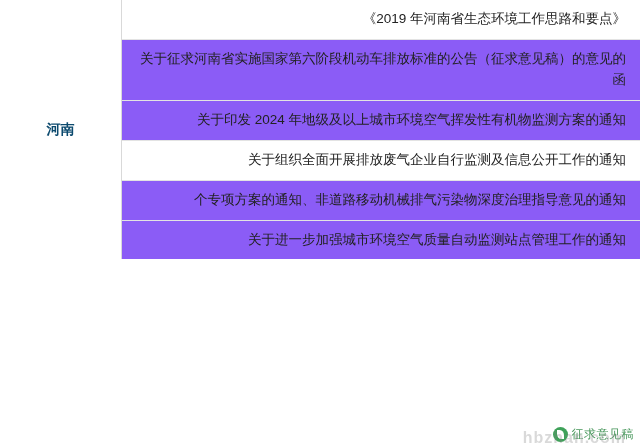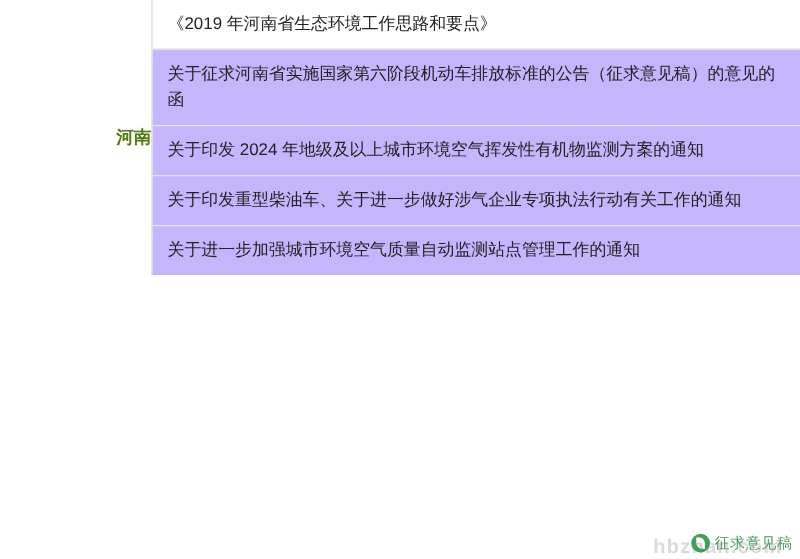--- a/index.html
+++ b/index.html
@@ -18,49 +18,50 @@
     width: 640px;
     border-collapse: collapse;
     table-layout: fixed;
   }
   .doc-table td {
     padding: 0;
     vertical-align: middle;
   }
   .region-cell {
     width: 100px;
-    text-align: right;
+    text-align: center;
     font-size: 14px;
     font-weight: bold;
-    color: #4d7c0f;
+    color: #0c4a6e;
     background: #ffffff;
     border-right: 1px solid #d9d9d9;
   }
   .rows-cell {
     width: 428px;
     padding: 0;
+    text-align: right;
   }
   .rows-table {
     width: 100%;
     border-collapse: collapse;
     table-layout: fixed;
   }
   .rows-table tr.item-row > td {
     padding: 9px 14px 9px 12px;
     font-size: 13.5px;
     line-height: 1.55;
     color: #222222;
     border-bottom: 1px solid #e3e3e3;
     word-break: break-all;
   }
   .rows-table tr.item-row.odd > td {
     background: #ffffff;
   }
   .rows-table tr.item-row.even > td {
-    background: #c4b5fd;
+    background: #8b5cf6;
   }
   .rows-table tr.item-row.last > td {
     border-bottom: none;
   }
   .watermark {
     position: absolute;
     right: 6px;
     bottom: 4px;
     display: flex;
     align-items: center;
@@ -112,22 +113,25 @@
         <tbody>
               <tr class="item-row odd">
           <td>《2019 年河南省生态环境工作思路和要点》</td>
         </tr>
         <tr class="item-row even">
           <td>关于征求河南省实施国家第六阶段机动车排放标准的公告（征求意见稿）的意见的函</td>
         </tr>
         <tr class="item-row even">
           <td>关于印发 2024 年地级及以上城市环境空气挥发性有机物监测方案的通知</td>
         </tr>
+        <tr class="item-row odd">
+          <td>关于组织全面开展排放废气企业自行监测及信息公开工作的通知</td>
+        </tr>
         <tr class="item-row even">
-          <td>关于印发重型柴油车、关于进一步做好涉气企业专项执法行动有关工作的通知</td>
+          <td>个专项方案的通知、非道路移动机械排气污染物深度治理指导意见的通知</td>
         </tr>
         <tr class="item-row even last">
           <td>关于进一步加强城市环境空气质量自动监测站点管理工作的通知</td>
         </tr>
       </tbody>
           </table>
     </td>
   </tr>
 </tbody>
   </table>

